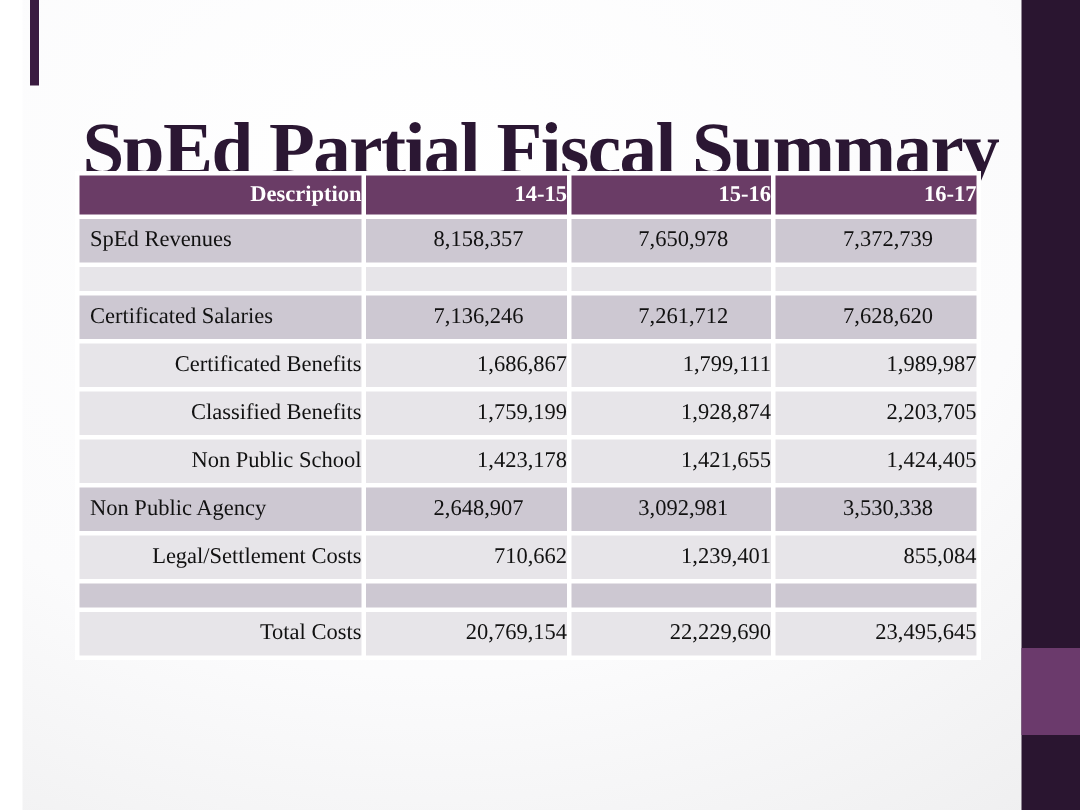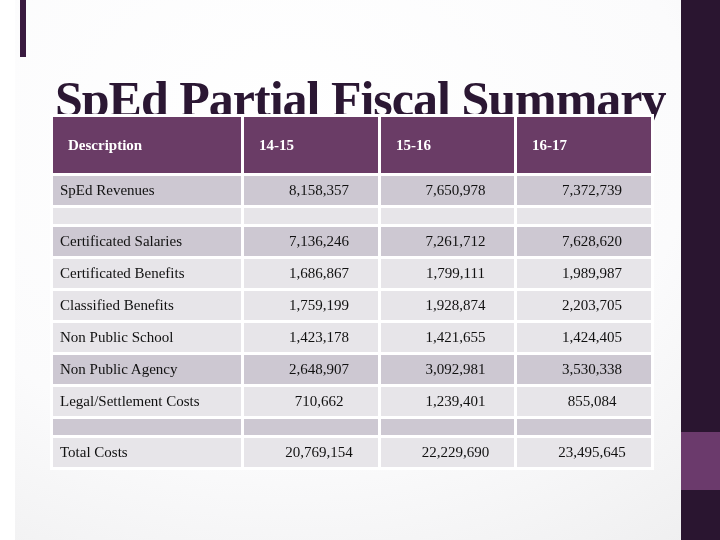--- a/index.html
+++ b/index.html
@@ -32,28 +32,28 @@
     background:var(--table-gap,#ffffff);
     table-layout:fixed;
   }
   col.c-desc{width:188px;}
   col.c-y1{width:134px;}
   col.c-y2{width:133px;}
   col.c-y3{width:134px;}
   th{
     height:26px;background:var(--header-bg,#6a3c66);
     color:var(--header-text,#ffffff);font-size:15px;font-weight:bold;
-    text-align:left;vertical-align:middle;padding:15px;
+    text-align:right;vertical-align:middle;padding:0;
   }
   td{
     height:29px;font-size:15px;color:var(--text-color,#111111);
     vertical-align:middle;padding:0;overflow:hidden;white-space:nowrap;
   }
   tr.dark td{background:var(--row-dark,#cdc8d2);}
-  tr.light td{background:var(--row-light,#e7e5e9);}
+  tr.light td{background:var(--row-light,#e7e5e9);text-align:right;}
   tr.spacer td{height:16px;}
   tr.bold td{font-weight:normal;}
   td.label{text-align:left;padding-left:7px;}
   td.num{text-align:center;padding-left:16px;}
 </style>
 </head>
 <body>
 
 <div class="slide">
 

